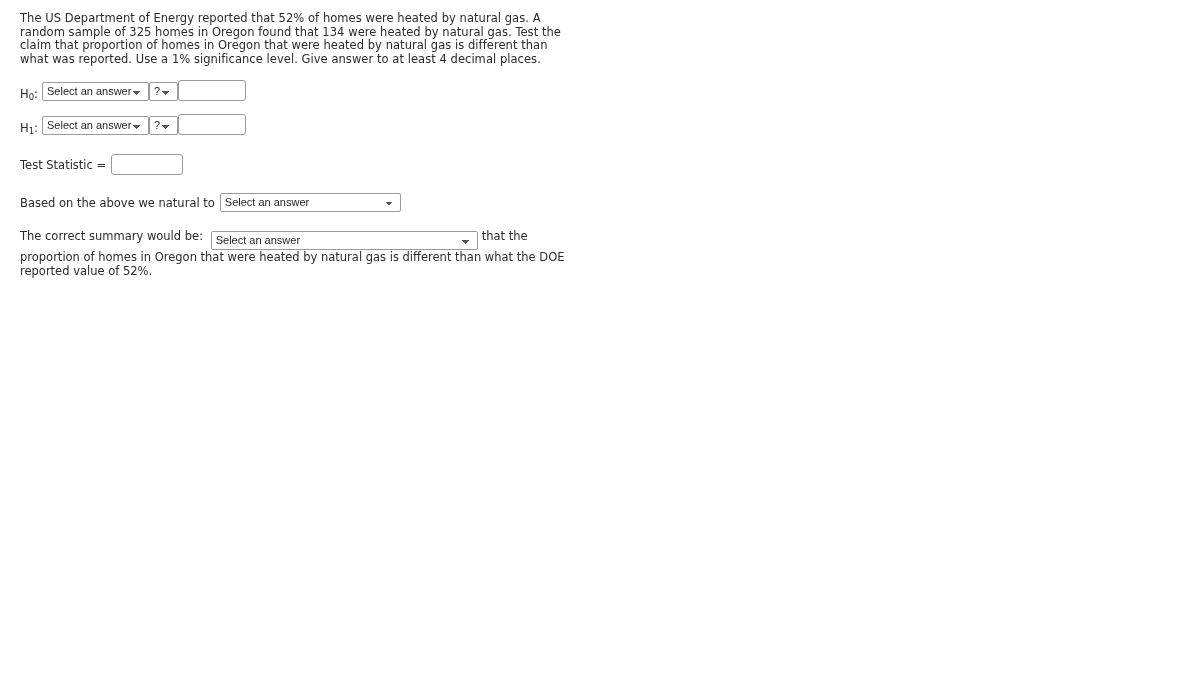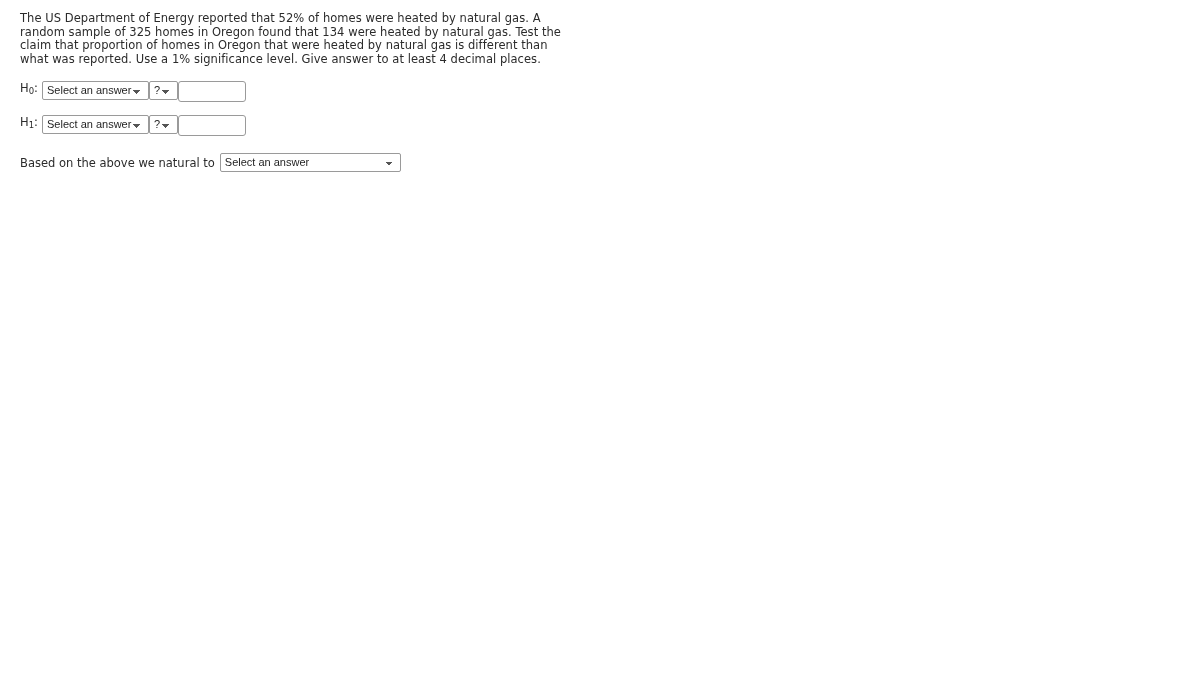--- a/index.html
+++ b/index.html
@@ -33,21 +33,21 @@
 
   .q-line {
     margin-top: 14px;
     font-size: 11.5px;
     line-height: 13.6px;
     color: #2b2b2b;
   }
 
   .hyp-row {
     display: flex;
-    align-items: flex-start;
+    align-items: flex-end;
     height: 20px;
   }
   .hyp-row.first { margin-top: 15px; }
   .hyp-row.second { margin-top: 14px; }
 
   .hyp-label {
     font-size: 11.5px;
     color: #2b2b2b;
     width: 22px;
     flex: 0 0 auto;
@@ -166,23 +166,33 @@
     <select class="ui-select sel-answer-sm">
       <option>Select an answer</option>
     </select>
     <select class="ui-select sel-qmark">
       <option>?</option>
     </select>
     <input type="text" class="ui-input inp-hyp" value="" style="">
   </div>
 
 
+  <div class="field-row teststat">
+    <span class="field-label gap">Test Statistic =</span>
+    <input type="text" class="ui-input inp-teststat" value="" style="">
+  </div>
 
 
   <div class="field-row decision">
     <span class="field-label gap">Based on the above we natural to</span>
     <select class="ui-select sel-decision">
       <option>Select an answer</option>
     </select>
   </div>
 
+  <div class="summary-block">
+    <span class="field-label">The correct summary would be:</span>
+    <select class="ui-select sel-summary inline-sel">
+      <option>Select an answer</option>
+    </select><span class="summary-tail">that the proportion of homes in Oregon that were heated by natural gas is different than what the DOE reported value of 52%.</span>
+  </div>
 
 </div>
 
 </body></html>

